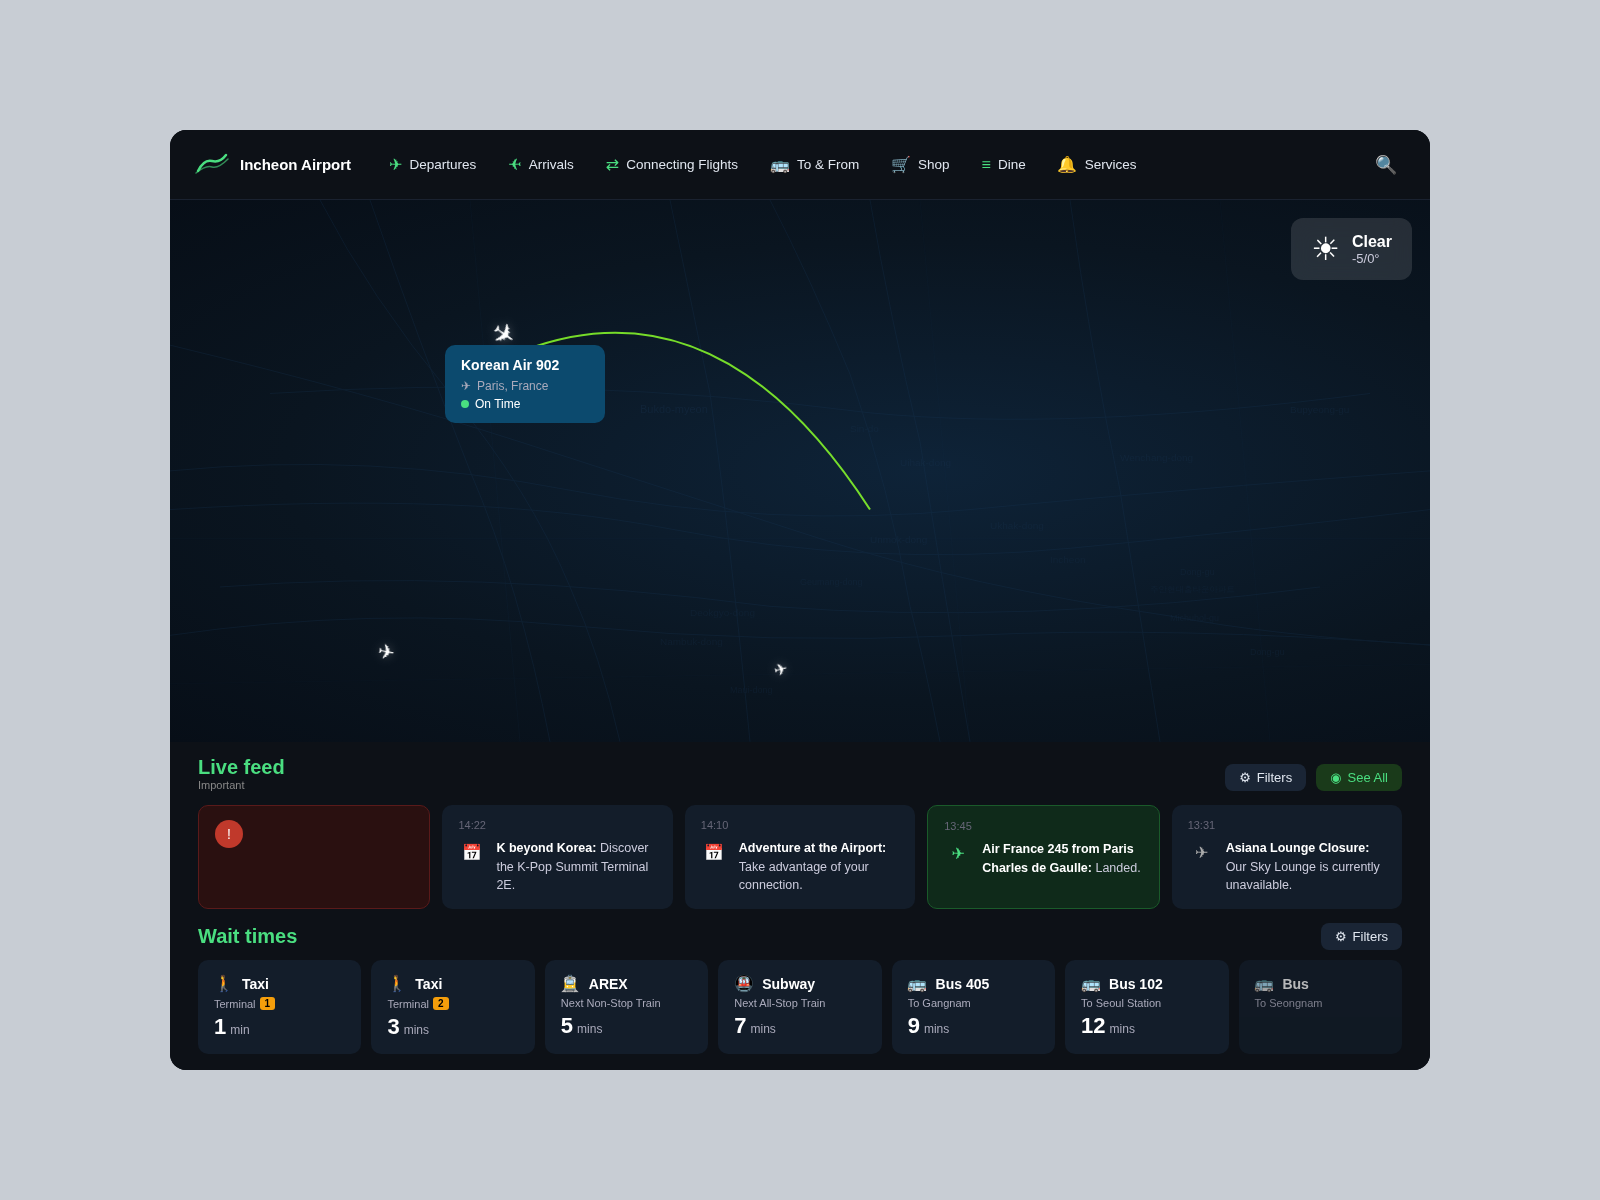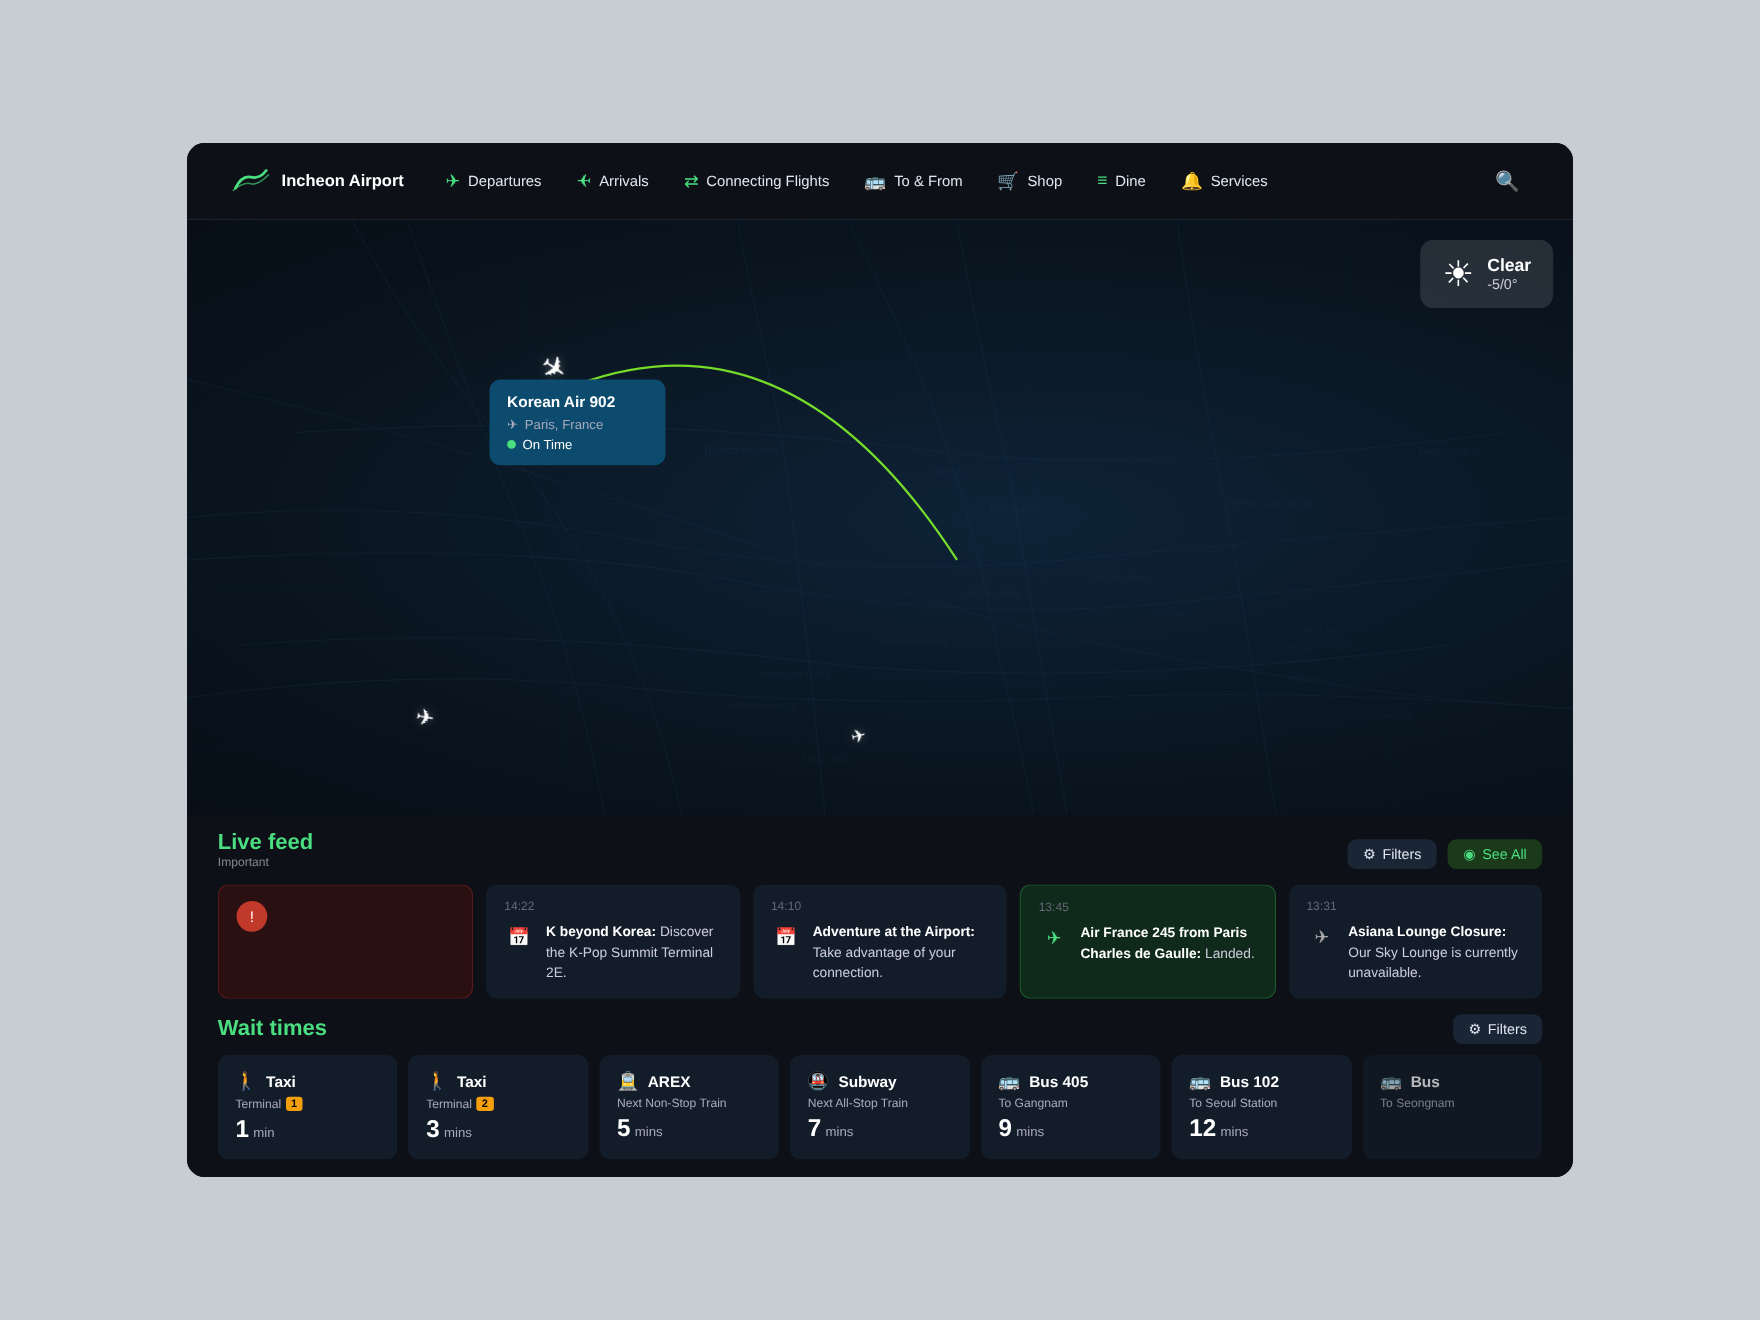--- a/index.html
+++ b/index.html
@@ -19,21 +19,21 @@
       overflow: hidden;
       position: relative;
       display: flex;
       flex-direction: column;
     }
     
     .navbar {
       background: #0d1117;
       display: flex;
       align-items: center;
-      padding: 0 40px;
+      padding: 0 24px;
       height: 70px;
       z-index: 10;
       position: relative;
       border-bottom: 1px solid #1a2230;
     }
     .nav-logo {
       display: flex;
       align-items: center;
       gap: 10px;
       color: #fff;

